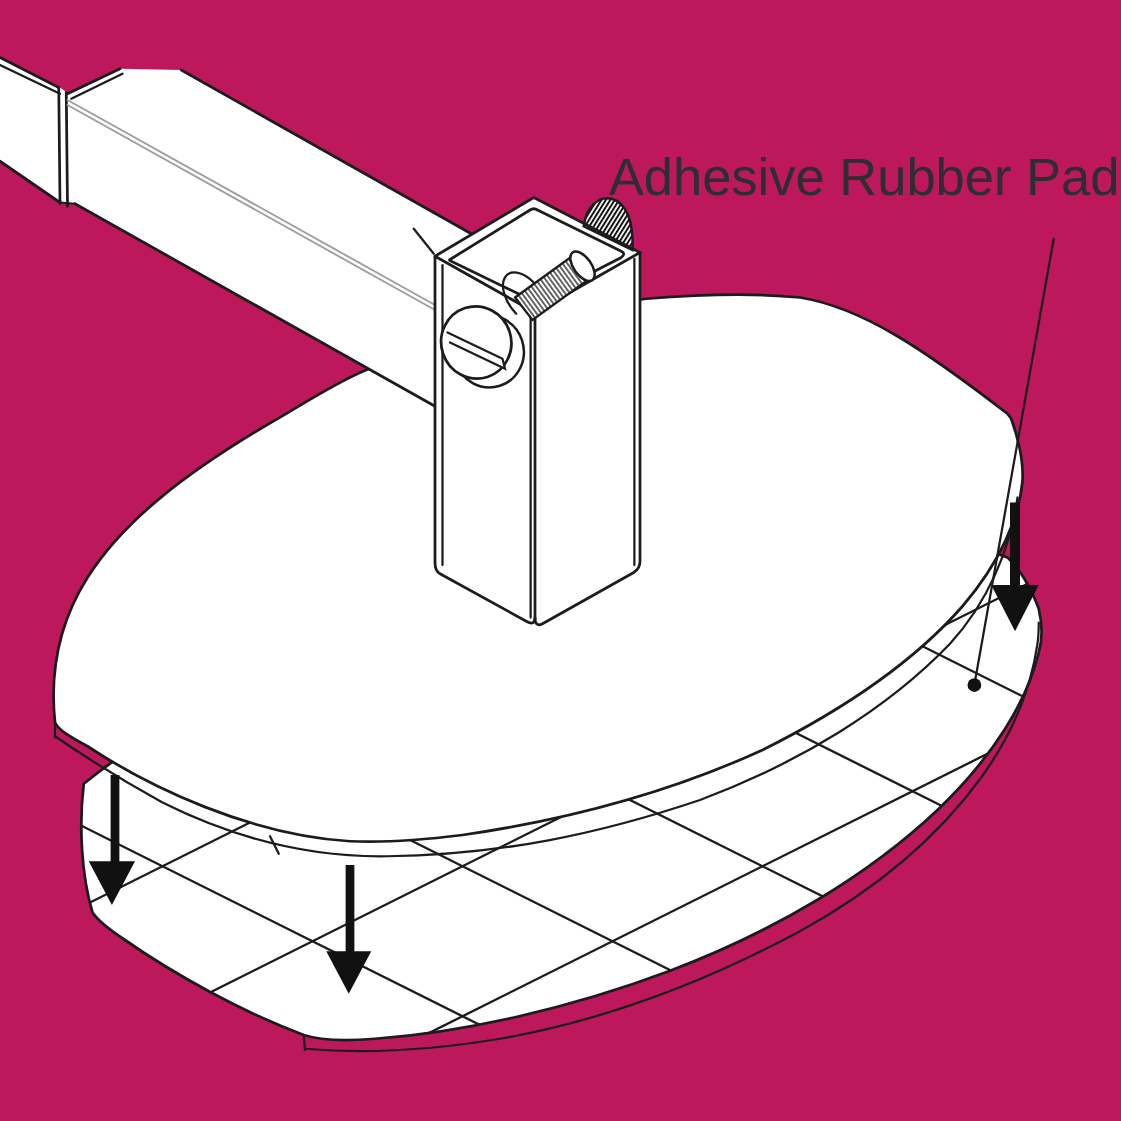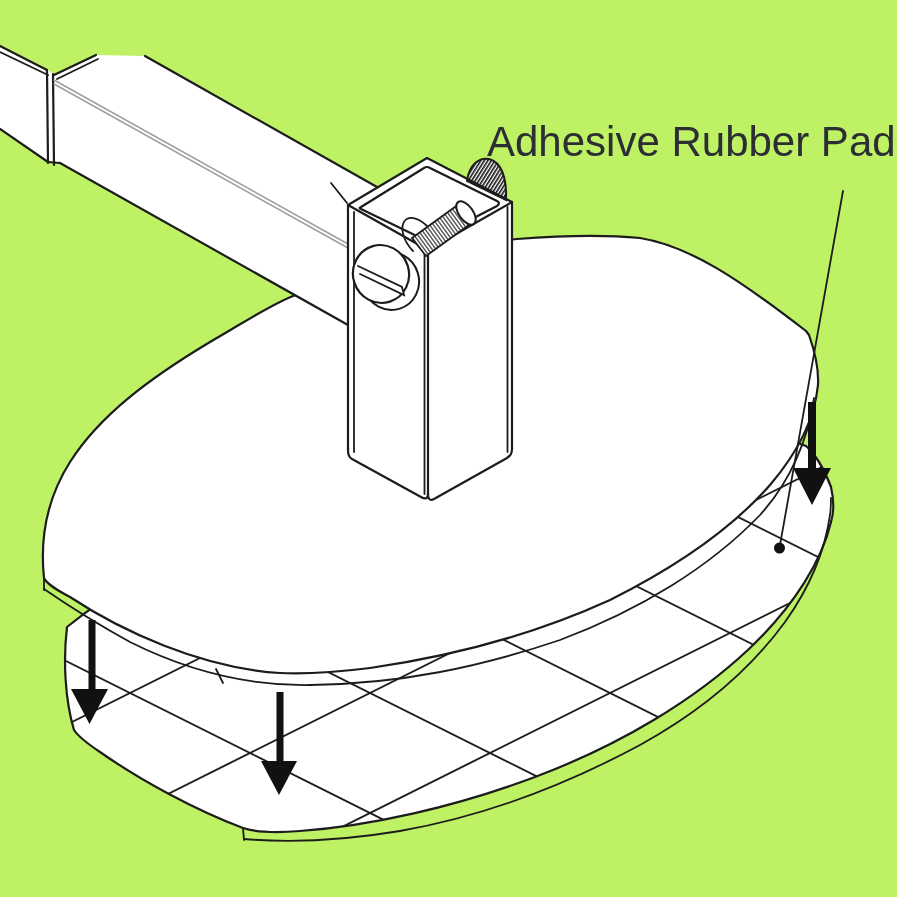--- a/index.html
+++ b/index.html
@@ -1,16 +1,16 @@
 <!DOCTYPE html>
 <html><head>
 <meta charset="utf-8">
 <style>
   html,body{margin:0;padding:0;background:#ffffff;}
-  #stage{position:relative;width:897px;height:897px;background:#bef264;overflow:hidden;
+  #stage{position:relative;width:897px;height:897px;background:#be185d;overflow:hidden;
          font-family:"Liberation Sans",sans-serif;}
   svg{display:block;}
   .ln{stroke:#1c1c1c;stroke-width:2.2;fill:none;stroke-linecap:round;stroke-linejoin:round;}
   .thin{stroke:#1c1c1c;stroke-width:1.8;fill:none;stroke-linecap:round;}
   .softln{stroke:#9e9e9e;stroke-width:1.5;fill:none;stroke-linecap:round;}
   .facefill{fill:#ffffff;stroke:#1c1c1c;stroke-width:2.2;stroke-linejoin:round;}
   .whitefill{fill:#ffffff;stroke:none;}
   .hatchln{stroke:#1c1c1c;stroke-width:1.9;fill:none;}
   .arrow{fill:#111111;stroke:none;}
   .label-text{font-size:42px;fill:#2c2e33;letter-spacing:0px;}

